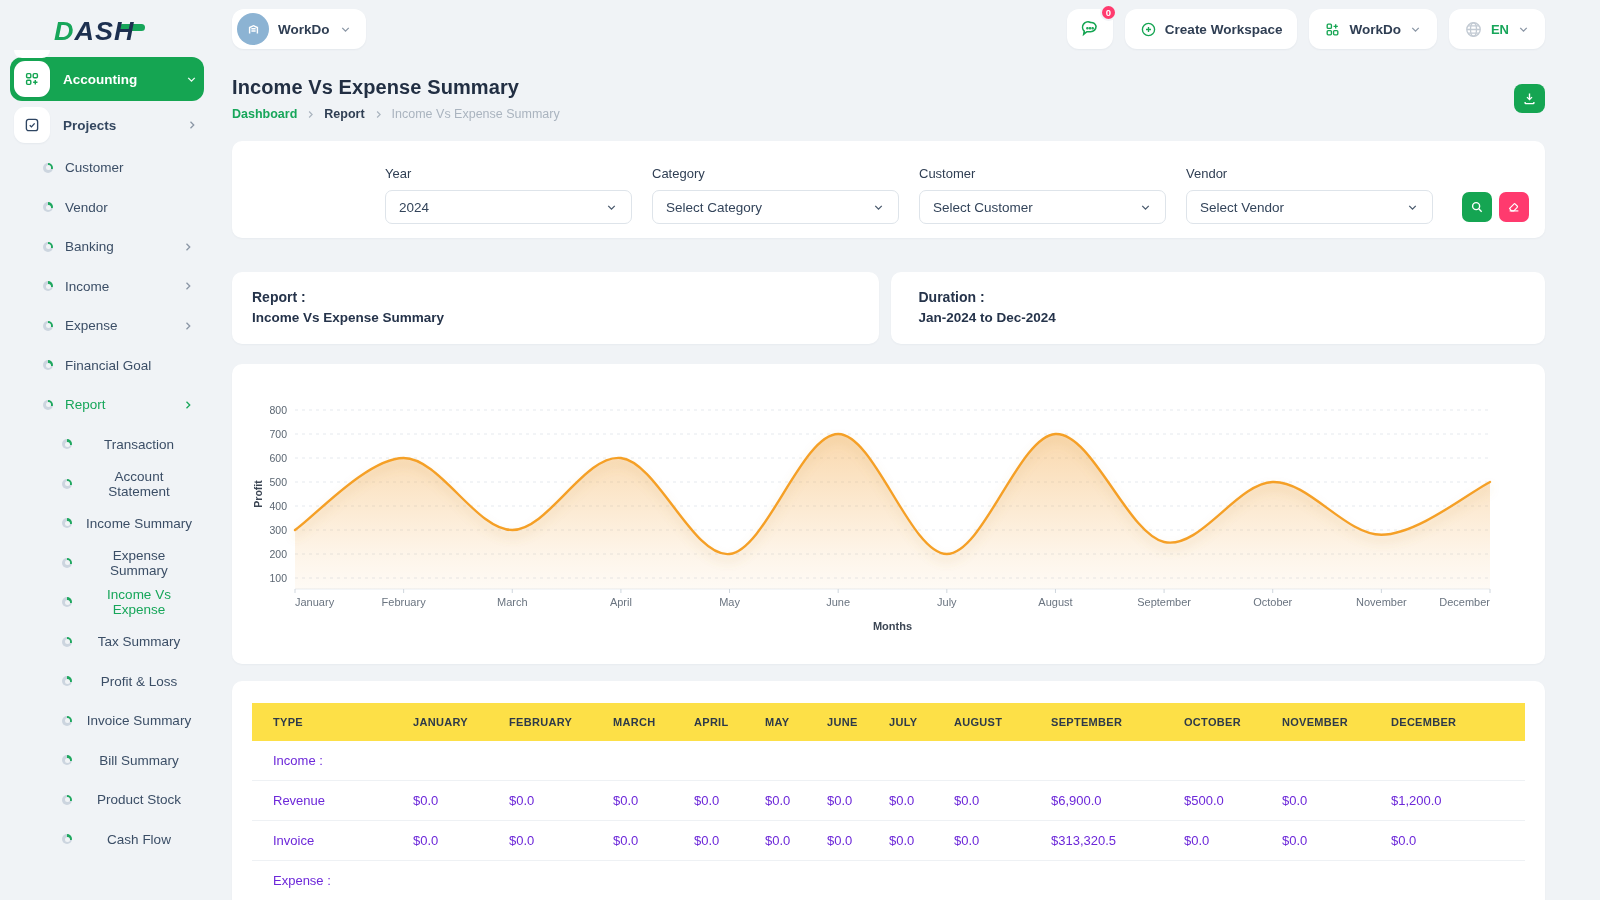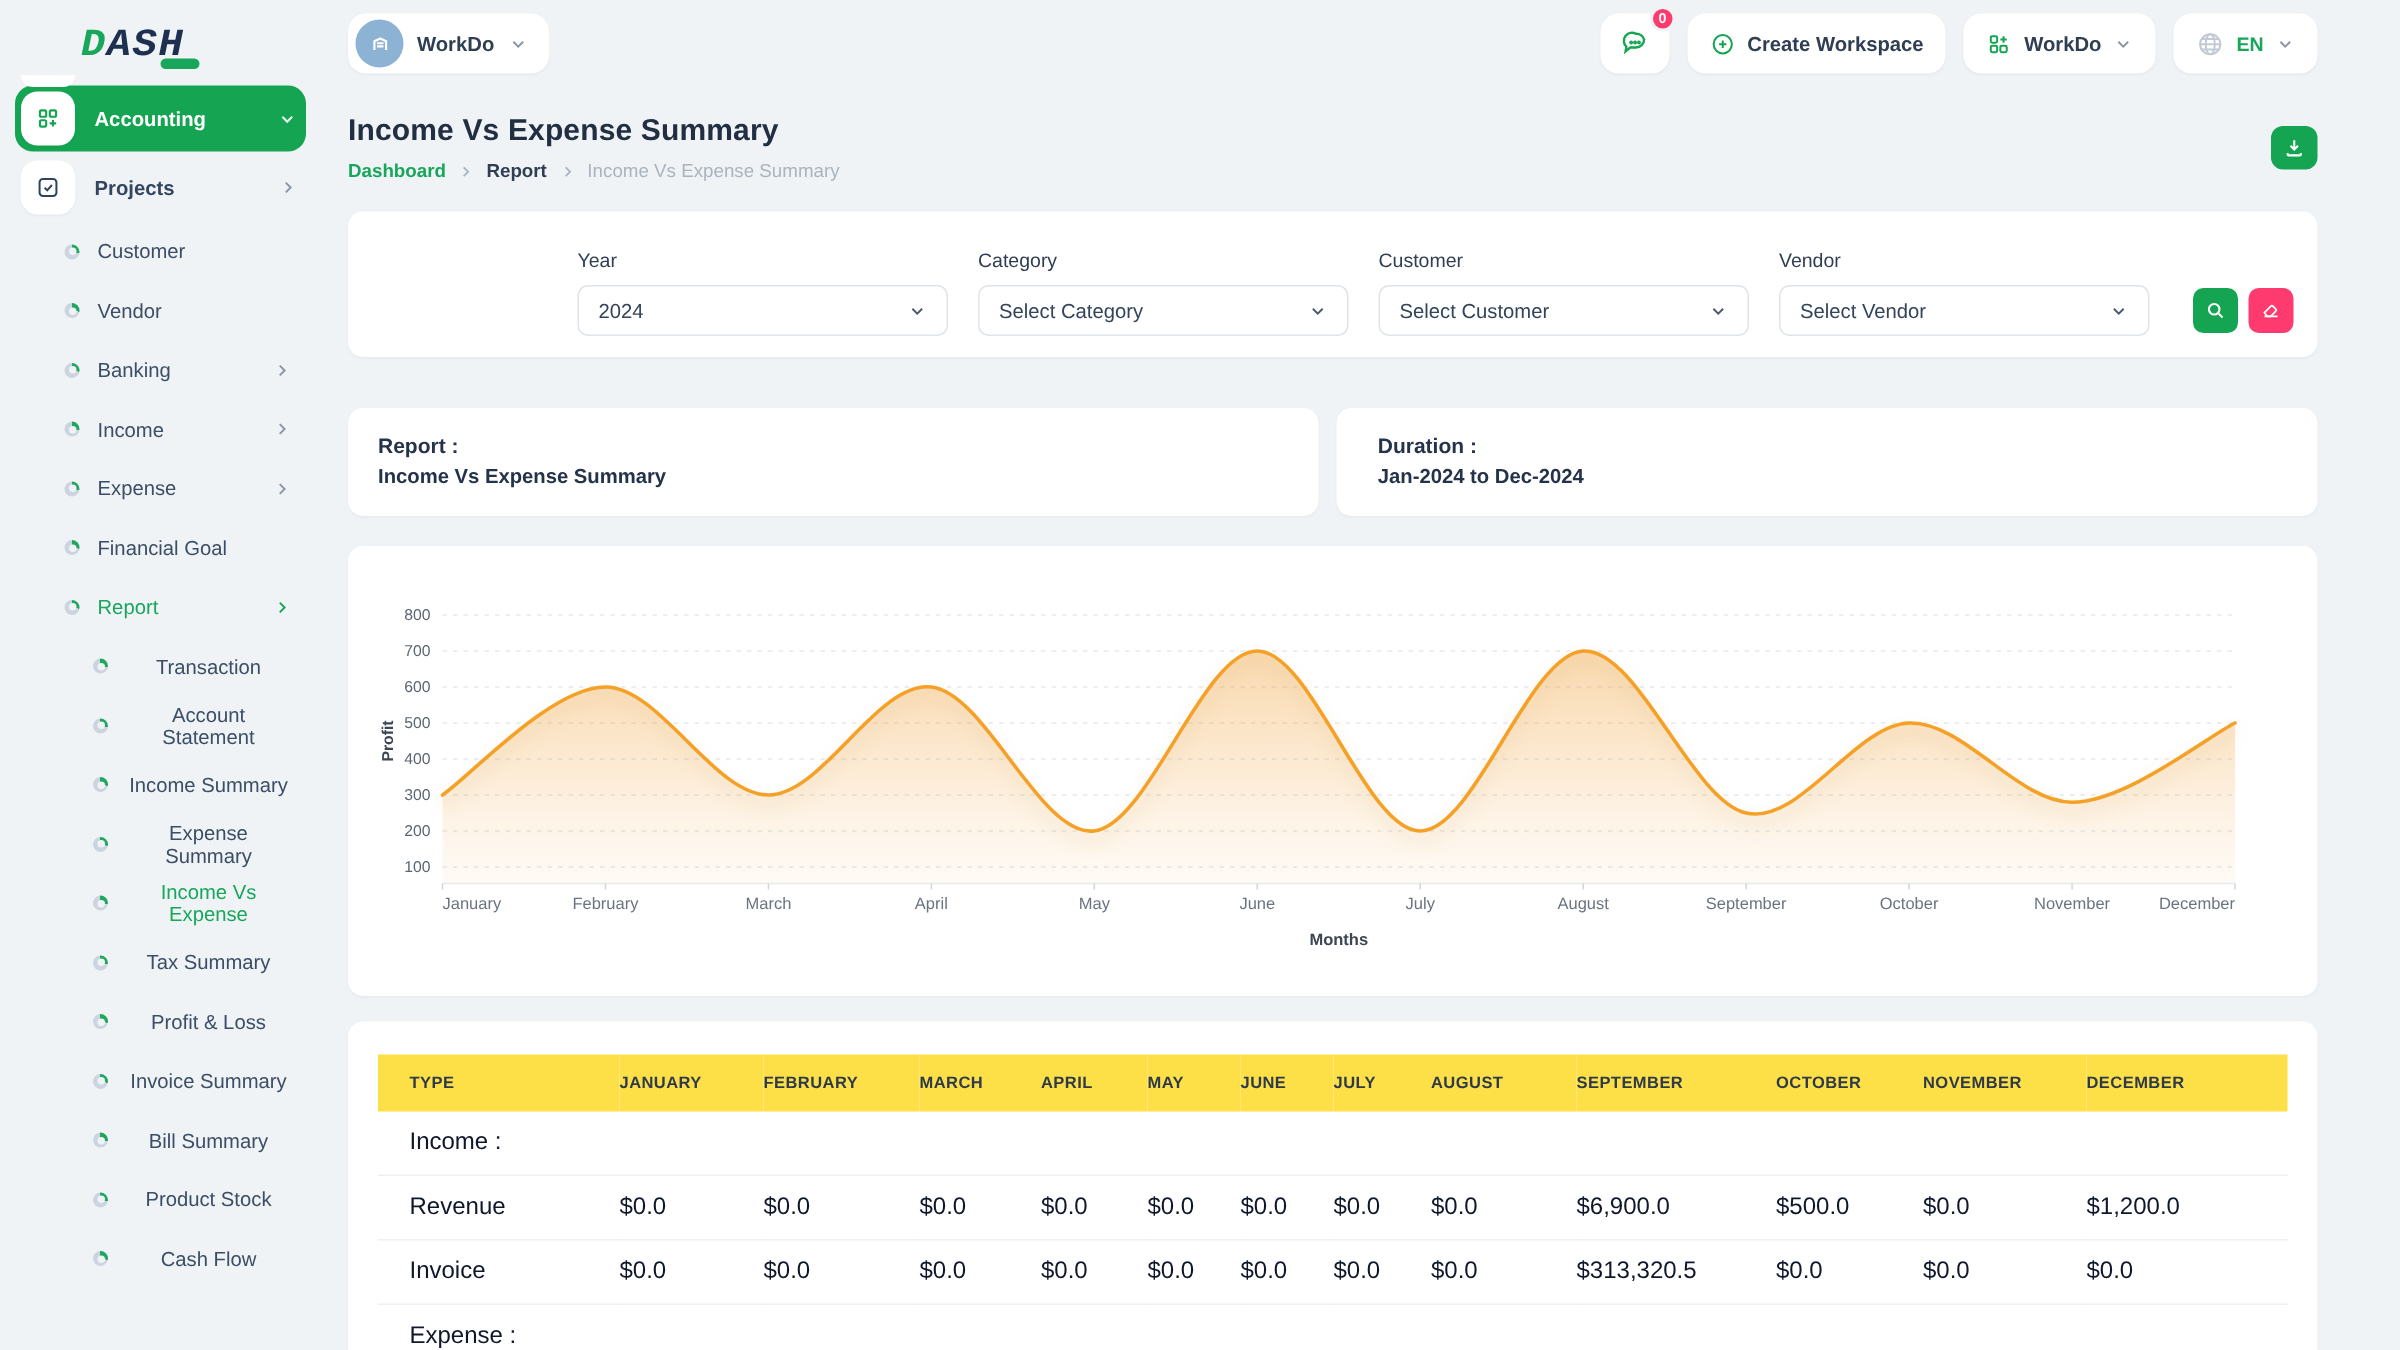--- a/index.html
+++ b/index.html
@@ -5,21 +5,21 @@
   * { margin:0; padding:0; box-sizing:border-box; }
   html,body { width:1600px; height:900px; overflow:hidden; }
   body {
     font-family:"Liberation Sans","DejaVu Sans",sans-serif;
     background:#f0f3f6; color:#33465f; position:relative;
   }
   svg { display:block; }
 
   
   .sidebar { position:absolute; left:0; top:0; width:216px; height:900px; padding:0 12px 0 10px; }
-  .logo { margin:16px 0 0 44px; display:flex; align-items:flex-end; height:30px; user-select:none;font-family:Liberation Mono, monospace; }
+  .logo { margin:16px 0 0 44px; display:flex; align-items:center; height:30px; user-select:none; }
   .logo-text { font-size:27px; font-weight:800; letter-spacing:1px; color:#1d3050; font-style:italic; transform:scaleY(.95); }
   .logo-text .g { color:#17a65a; }
   .logo-dash { width:26px; height:7px; background:#17a65a; border-radius:4px; margin-left:-16px; margin-top:-8px; }
   .menu-sliver { position:absolute; top:50px; left:14px; width:36px; height:8px; background:#fff; border-radius:0 0 10px 10px; }
   .menu { margin-top:11px; }
   .nav-item { display:flex; align-items:center; height:46px; padding:0 6px 0 4px; cursor:pointer; }
   .icon-box { width:36px; height:36px; background:#fff; border-radius:11px; display:flex; align-items:center;
               justify-content:center; color:#2e4562; box-shadow:0 1px 2px rgba(20,40,70,.05); flex:0 0 36px; }
   .nav-item .label { flex:1; margin-left:13px; font-size:13.5px; font-weight:600; color:#33465f; }
   .nav-item.active { background:#15a552; border-radius:12px; height:44px; margin:1px 0; }
@@ -84,21 +84,21 @@
   .info-label { font-size:14px; font-weight:700; color:#25334a; }
   .info-value { font-size:13.5px; font-weight:700; color:#25334a; margin-top:5px; }
 
   .chart-card { margin-top:20px; height:300px; padding:20px 15px 0 15px; }
 
   .table-card { margin-top:17px; padding:22px 20px; height:260px; }
   table.summary { width:100%; border-collapse:collapse; table-layout:fixed; }
   .summary th { background:#fde047; font-size:11px; font-weight:700; color:#2e3a49; text-align:left;
                 padding:13px 4px 13px 0; letter-spacing:.3px; }
   .summary th:first-child, .summary td:first-child { padding-left:21px; }
-  .summary td { font-size:16px; color:#0f172a; padding:12px 4px 12px 0; border-bottom:1px solid #eef1f4; }
+  .summary td { font-size:13px; color:#6d28d9; padding:12px 4px 12px 0; border-bottom:1px solid #eef1f4; }
   .summary tr.section td { border-bottom:1px solid #eef1f4; }
 </style>
 </head>
 <body>
 
 <aside class="sidebar">
   <div class="logo">
     <span class="logo-text"><span class="g">D</span>AS<span>H</span></span>
     <span class="logo-dash"></span>
   </div>

